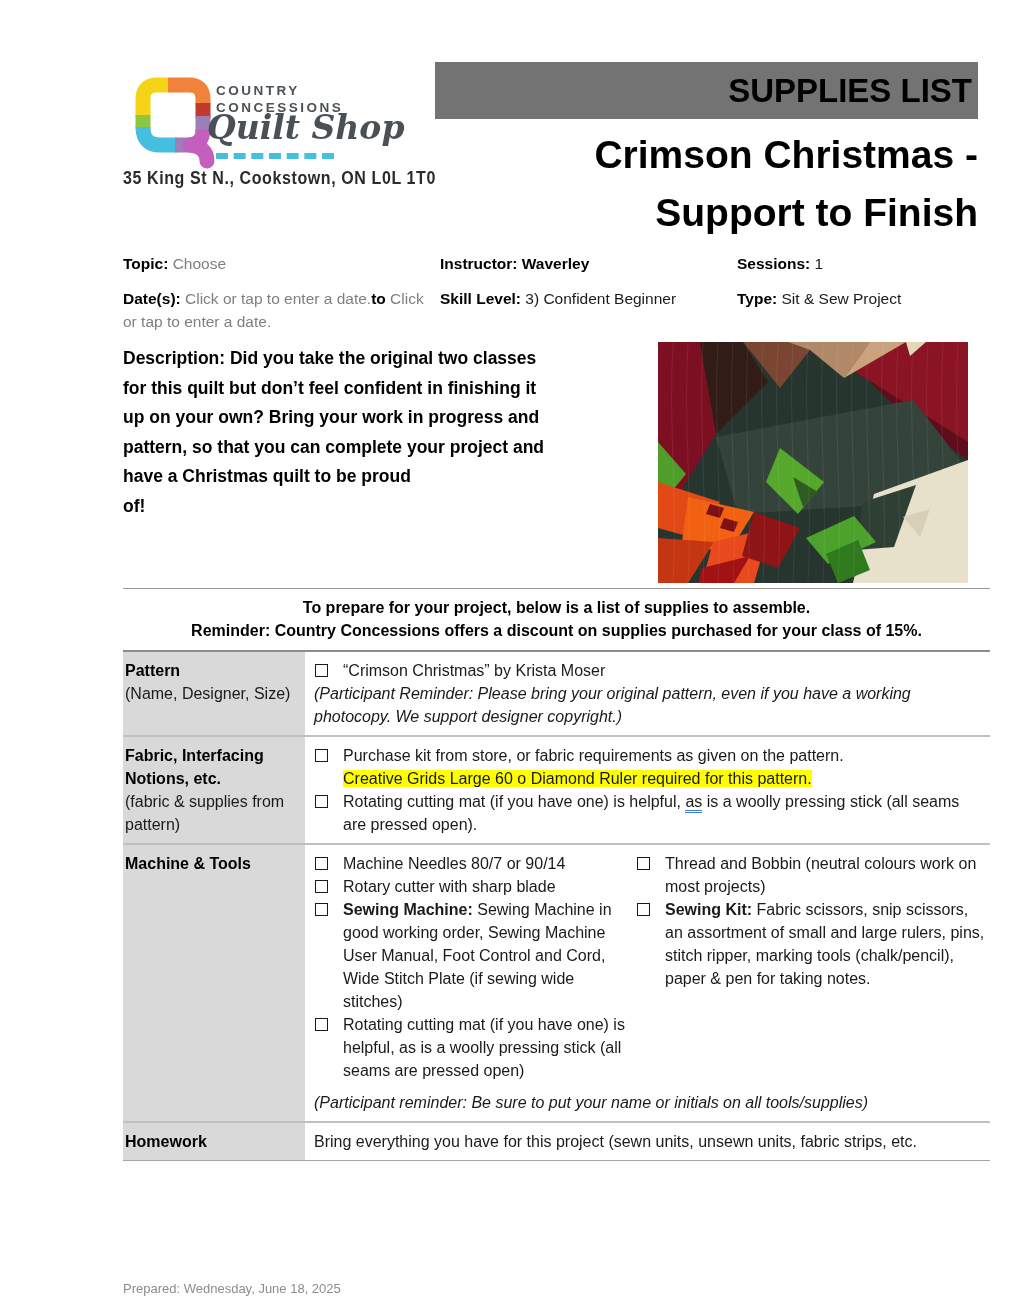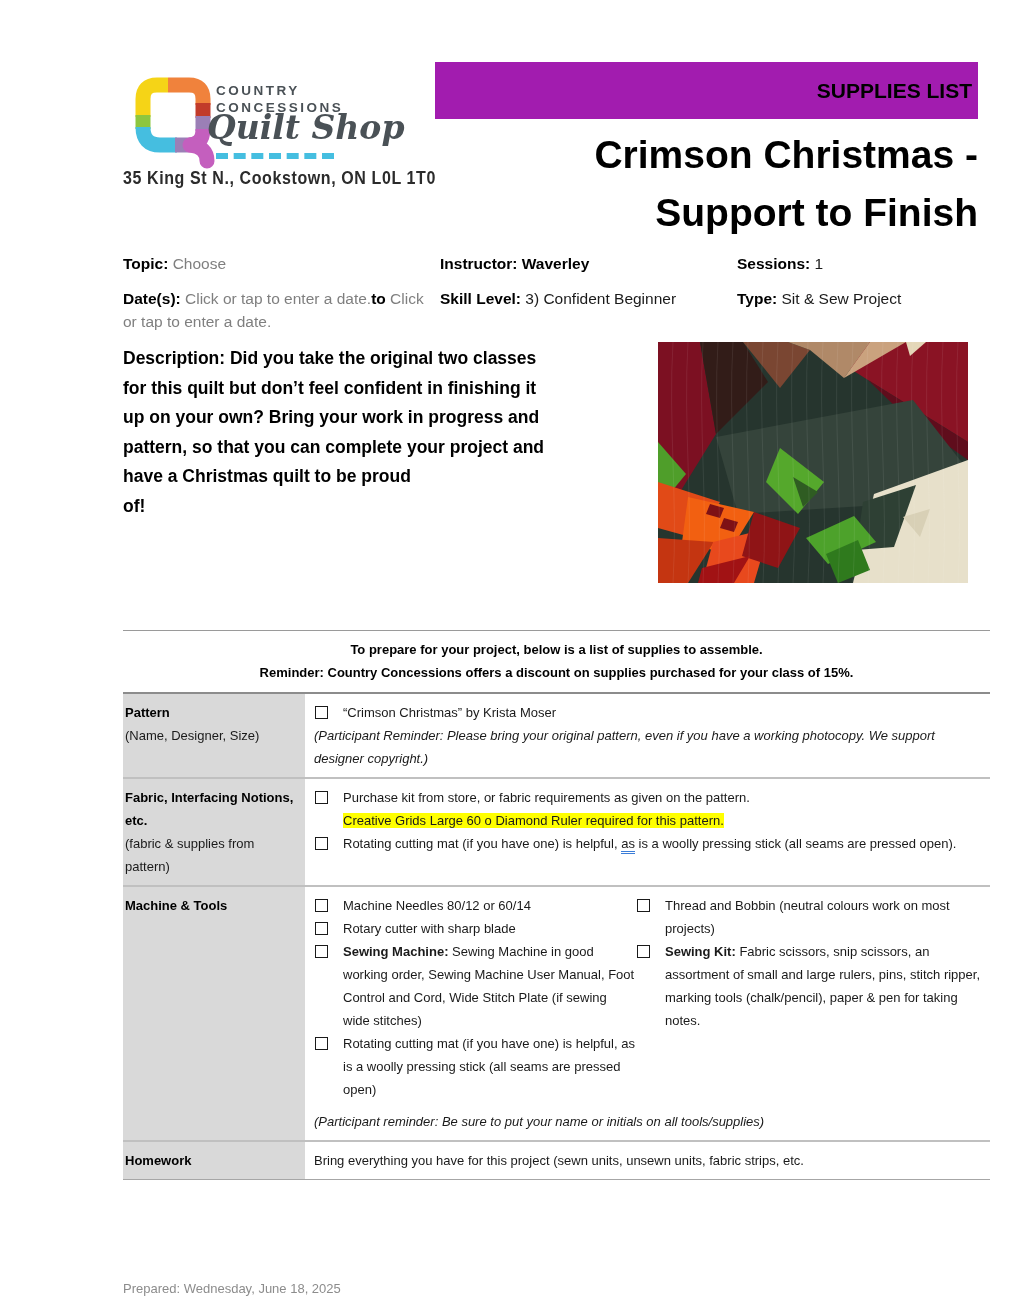--- a/index.html
+++ b/index.html
@@ -11,42 +11,42 @@
   .brand{position:absolute;left:216px;top:82px;font-weight:bold;font-size:13.5px;
          letter-spacing:2.5px;color:#4a5156;line-height:17px;}
   .script{position:absolute;left:207px;top:108px;font-family:"DejaVu Serif",serif;
           font-style:italic;font-weight:bold;font-size:33px;color:#4a5156;}
   .dash-line{position:absolute;left:216px;top:153px;width:118px;height:0;
              border-top:6px dashed #45bee0;}
   .address{position:absolute;left:123px;top:168px;font-size:16px;font-weight:600;
            color:#2b2b2b;letter-spacing:.6px;transform:scaleY(1.12);transform-origin:left top;}
 
   
-  .banner{position:absolute;left:435px;top:62px;width:543px;height:57px;background:#a21caf;
-          font-weight:bold;font-size:21px;line-height:57px;text-align:right;color:#000;
+  .banner{position:absolute;left:435px;top:62px;width:543px;height:57px;background:#737373;
+          font-weight:bold;font-size:33px;line-height:57px;text-align:right;color:#000;
           padding-right:6px;box-sizing:border-box;}
   .title{position:absolute;right:46px;top:126px;text-align:right;font-weight:bold;
          font-size:39px;line-height:58px;color:#000;}
 
   
   .info{position:absolute;font-size:15.5px;line-height:23px;}
   .info b{color:#000;}
   .ph{color:#7f7f7f;}
   .i-topic{left:123px;top:252px;} .i-instr{left:440px;top:252px;} .i-sess{left:737px;top:252px;}
   .i-dates{left:123px;top:287px;width:315px;} .i-skill{left:440px;top:287px;} .i-type{left:737px;top:287px;}
 
   
   .desc{position:absolute;left:123px;top:344px;width:545px;font-weight:bold;font-size:17.5px;
         line-height:29.6px;color:#000;}
 
   
   .photo{position:absolute;left:658px;top:342px;width:310px;height:241px;}
 
   
-  .supplies{position:absolute;left:123px;top:630px;width:867px;font-size:13px;line-height:23px;}
+  .supplies{position:absolute;left:123px;top:588px;width:867px;font-size:16px;line-height:23px;}
   .rule-top{border-top:1px solid #9a9a9a;}
   .intro{text-align:center;font-weight:bold;padding:7px 0 8px 0;color:#000;}
   .tbl{border-top:2px solid #8c8c8c;}
   .s-row{display:flex;border-bottom:2px solid #c0c0c0;}
   .s-row:last-child{border-bottom:1px solid #a6a6a6;}
   .s-label{width:182px;flex:none;background:#d9d9d9;padding:7px 6px 7px 2px;box-sizing:border-box;}
   .s-label b{color:#000;}
   .s-content{flex:1;padding:7px 4px 7px 9px;box-sizing:border-box;}
   .ci{display:flex;}
   .box{width:11px;height:11px;border:1.6px solid #1a1a1a;flex:none;margin:5px 15px 0 1px;background:#fff;}
@@ -223,21 +223,21 @@
 
       <div class="s-row">
         <div class="s-label">
           <b>Machine &amp; Tools</b>
         </div>
         <div class="s-content">
           <div class="two-col">
             <div class="col1">
               <div class="ci">
                 <span class="box"></span>
-                <span class="ct">Machine Needles 80/12 or 60/14</span>
+                <span class="ct">Machine Needles 80/7 or 90/14</span>
               </div>
               <div class="ci">
                 <span class="box"></span>
                 <span class="ct">Rotary cutter with sharp blade</span>
               </div>
               <div class="ci">
                 <span class="box"></span>
                 <span class="ct"><b>Sewing Machine:</b><span> Sewing Machine in good working order, Sewing Machine User Manual, Foot Control and Cord, Wide Stitch Plate (if sewing wide stitches)</span></span>
               </div>
               <div class="ci">

